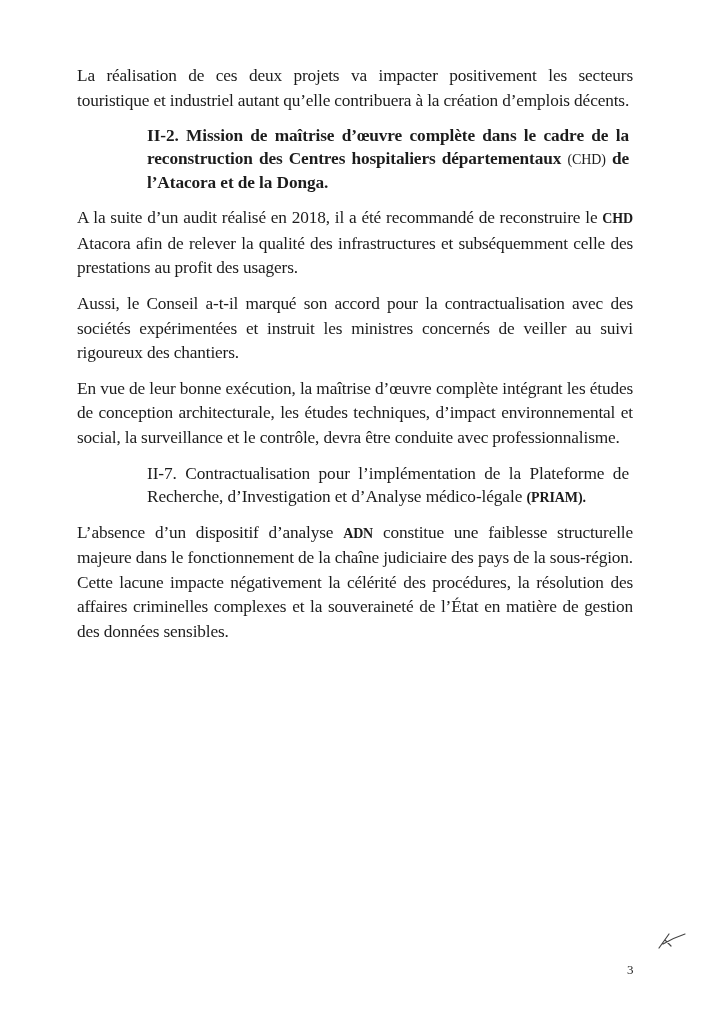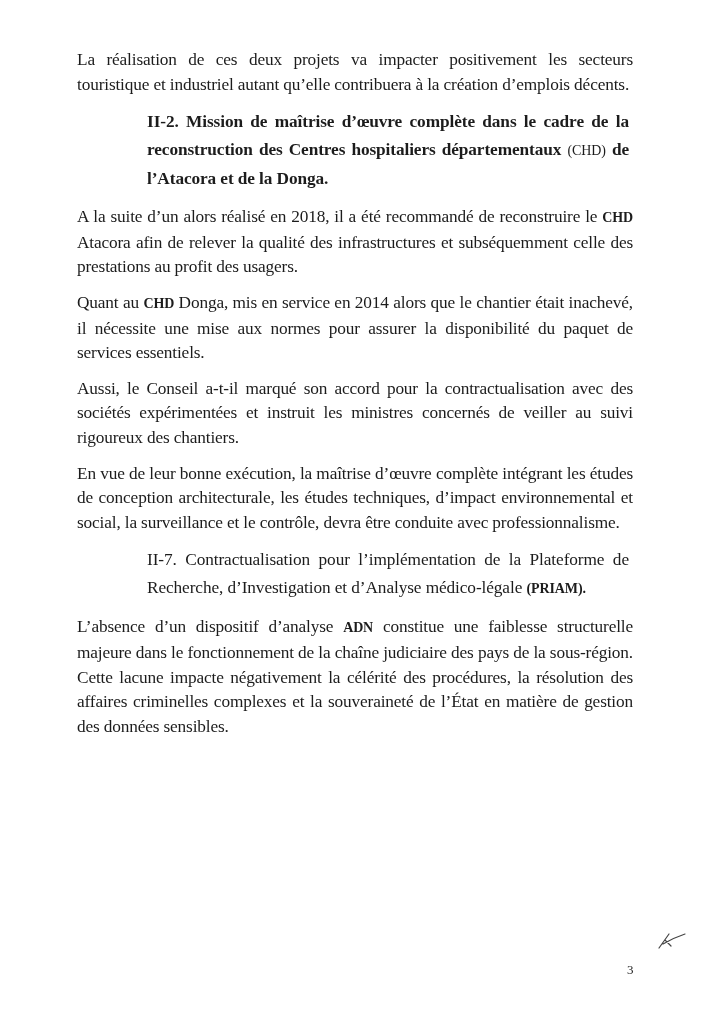--- a/index.html
+++ b/index.html
@@ -1,47 +1,46 @@
 <!DOCTYPE html>
 <html><head>
 <meta charset="utf-8">
 <style>
   html, body { margin: 0; padding: 0; }
   body {
     width: 709px; height: 1024px; background: #ffffff; position: relative; overflow: hidden;
     font-family: "Liberation Serif", "DejaVu Serif", serif; color: #1c1c1c;
   }
   .page { position: absolute; left: 0; top: 0; width: 709px; height: 1024px; }
-  .content { position: absolute; left: 77px; top: 48px; width: 556px; }
+  .content { position: absolute; left: 77px; top: 64px; width: 556px; }
   p.body {
     margin: 0 0 11px 0; font-size: 17.3px; line-height: 24.6px; text-align: justify;
     letter-spacing: -0.15px;
   }
   .heading {
-    margin: 6px 4px 12px 70px; font-size: 17.3px; line-height: 28px; font-weight: bold;
+    margin: 6px 4px 12px 70px; font-size: 17.3px; line-height: 23px; font-weight: bold;
     text-align: justify; letter-spacing: -0.1px;
   }
   .heading.light { font-weight: normal; }
   .sc { font-size: 14px; font-weight: bold; }
   .pagenum { position: absolute; left: 627px; top: 962px; font-size: 13px; color: #222; }
   .initial { position: absolute; left: 655px; top: 928px; width: 34px; height: 24px; }
 </style>
 </head>
 <body>
 
 <div class="page">
   <div class="content">
 
     <p class="body"><span>La réalisation de ces deux projets va impacter positivement les secteurs touristique et industriel autant qu’elle contribuera à la création d’emplois décents.</span></p>
 
     <div class="heading"><span>II-2. Mission de maîtrise d’œuvre complète dans le cadre de la reconstruction des Centres hospitaliers départementaux </span><span class="sc" style="font-weight:normal">(CHD)</span><span> de l’Atacora et de la Donga.</span></div>
 
-    <p class="body"><span>A la suite d’un alors réalisé en 2018, il a été recommandé de reconstruire le </span><span class="sc">CHD</span><span> Atacora afin de relever la qualité des infrastructures et subséquemment celle des prestations au profit des usagers.</span></p>
+    <p class="body"><span>A la suite d’un audit réalisé en 2018, il a été recommandé de reconstruire le </span><span class="sc">CHD</span><span> Atacora afin de relever la qualité des infrastructures et subséquemment celle des prestations au profit des usagers.</span></p>
 
-    <p class="body"><span>Quant au </span><span class="sc">CHD</span><span> Donga, mis en service en 2014 alors que le chantier était inachevé, il nécessite une mise aux normes pour assurer la disponibilité du paquet de services essentiels.</span></p>
 
 
     <p class="body"><span>Aussi, le Conseil a-t-il marqué son accord pour la contractualisation avec des sociétés expérimentées et instruit les ministres concernés de veiller au suivi rigoureux des chantiers.</span></p>
 
     <p class="body"><span>En vue de leur bonne exécution, la maîtrise d’œuvre complète intégrant les études de conception architecturale, les études techniques, d’impact environnemental et social, la surveillance et le contrôle, devra être conduite avec professionnalisme.</span></p>
 
     <div class="heading light"><span>II-7. Contractualisation pour l’implémentation de la Plateforme de Recherche, d’Investigation et d’Analyse médico-légale </span><span class="sc">(PRIAM).</span></div>
 
     <p class="body"><span>L’absence d’un dispositif d’analyse </span><span class="sc">ADN</span><span> constitue une faiblesse structurelle majeure dans le fonctionnement de la chaîne judiciaire des pays de la sous-région. Cette lacune impacte négativement la célérité des procédures, la résolution des affaires criminelles complexes et la souveraineté de l’État en matière de gestion des données sensibles.</span></p>
 

